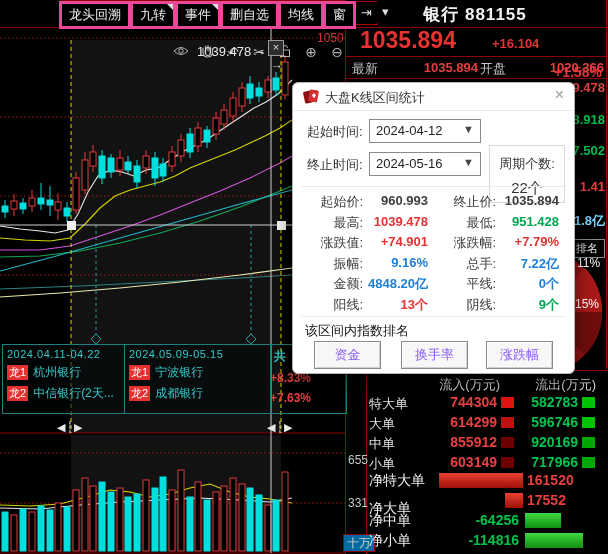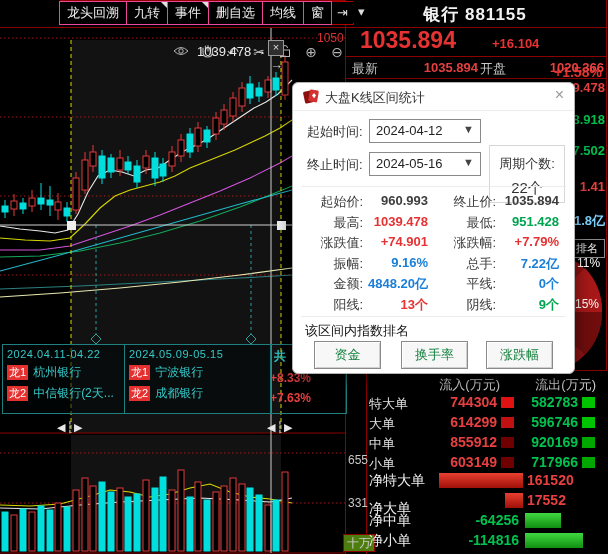--- a/index.html
+++ b/index.html
@@ -2,21 +2,21 @@
 <html><head>
 <meta charset="utf-8">
 <style>
   html,body{margin:0;padding:0;background:#000;}
   body{width:608px;height:554px;position:relative;overflow:hidden;
        font-family:"Liberation Sans","DejaVu Sans",sans-serif;-webkit-font-smoothing:antialiased;}
   .abs{position:absolute;}
   .r{color:#e84040;} .g{color:#00c24e;} .c{color:#2fc6c6;}
   
   #toolbar{left:60px;top:1px;display:flex;z-index:3;}
-  .tb-item{border:1px solid #ec4899;margin-left:-1px;color:#eee;font-size:13px;
+  .tb-item{border:3px solid #ec4899;margin-left:-1px;color:#eee;font-size:13px;
            line-height:22px;height:22px;padding:0 7px;background:#000;position:relative;white-space:nowrap;}
   .tb-item.corner:after{content:"";position:absolute;top:0;right:0;border-top:6px solid #ddd;border-left:6px solid transparent;}
   .tb-tail{border:1px solid #b40000;margin-left:-1px;color:#ddd;font-size:13px;line-height:22px;height:22px;padding:0 5px;background:#000;}
   .redline{background:#8b0000;}
   
   #tools{left:172px;top:44px;display:flex;gap:8px;z-index:3;color:#b5b5b5;font-size:14px;align-items:center;height:16px;}
   #tools .ti{width:18px;text-align:center;line-height:16px;}
   
   .q-name{left:346px;top:3px;width:258px;text-align:center;color:#f2f2f2;font-size:17px;font-weight:bold;letter-spacing:1px;}
   .q-price{left:360px;top:27px;font-size:23px;font-weight:bold;color:#e63232;}
@@ -37,21 +37,21 @@
   
   .obox{border:1px solid #1e8080;background:rgba(0,8,8,.55);z-index:10;}
   .obox .t{color:#35c8c8;font-size:11px;margin:3px 0 2px 4px;letter-spacing:.5px;}
   .orow{display:flex;align-items:center;margin:4px 0 0 4px;height:17px;}
   .badge{background:#e53030;color:#fff;font-size:11px;padding:0 2px;line-height:15px;margin-right:5px;}
   .oname{color:#35c8c8;font-size:12px;white-space:nowrap;}
   .frag{z-index:10;font-size:12px;font-weight:bold;}
   
   .axis{color:#d53333;font-size:12px;z-index:2;}
   .vlabel{color:#c8c8c8;font-size:12px;z-index:2;}
-  #volunit{border:1px solid #8b0000;color:#cfcfcf;font-size:12px;padding:0 3px;line-height:16px;z-index:2;background:#4d7c0f;}
+  #volunit{border:1px solid #8b0000;color:#cfcfcf;font-size:12px;padding:0 3px;line-height:16px;z-index:2;background:#0369a1;}
   .pricetag{color:#eaeaea;font-size:13px;z-index:3;}
   #xmark{left:268px;top:40px;width:14px;height:14px;background:#2e2e2e;border:1px solid #9a9a9a;
          color:#ddd;font-size:11px;line-height:13px;text-align:center;z-index:4;}
   .pan{color:#e8e8e8;font-size:11px;z-index:4;letter-spacing:1px;}
   
   #dialog{left:292px;top:82px;width:281px;height:290px;background:#fff;border:1px solid #b3b3b3;
           border-radius:6px;box-shadow:0 5px 18px rgba(0,0,0,.55);z-index:50;}
   #dialog .titlebar{position:absolute;left:0;top:0;right:0;height:27px;border-bottom:1px solid #ececec;}
   #dialog .title{position:absolute;left:32px;top:6px;font-size:13px;color:#333;}
   #dialog .close{position:absolute;right:10px;top:4px;font-size:16px;color:#999;line-height:16px;}
@@ -62,21 +62,21 @@
   #period{position:absolute;left:196px;top:32px;width:74px;height:56px;border:1px solid #d6d6d6;text-align:center;margin-top:30px;}
   #period .p1{font-size:13px;color:#333;margin-top:9px;}
   #period .p2{font-size:15px;color:#333;margin-top:6px;}
   .dsep{position:absolute;left:8px;right:8px;height:1px;background:#ececec;}
   .s-l{position:absolute;font-size:13px;color:#3a3a3a;text-align:right;}
   .s-v{position:absolute;font-size:13px;font-weight:bold;text-align:right;}
   .s-v.dark{color:#3d3d3d;} .s-v.red{color:#e63232;} .s-v.green{color:#00a550;} .s-v.blue{color:#1b7fd8;}
   #dfoot{position:absolute;left:12px;top:239px;font-size:13px;color:#111;}
   .dbtn{position:absolute;top:258px;height:26px;background:#f7f7f7;border:1px solid #8a8a8a;
         box-shadow:inset 1px 1px 0 #fff,inset -1px -1px 0 #cfcfcf;
-        font-size:13px;color:#15803d;text-align:center;line-height:26px;}
+        font-size:13px;color:#8b5cf6;text-align:center;line-height:26px;}
   .dicon{position:absolute;left:10px;top:5px;width:17px;height:17px;}
 </style>
 </head>
 <body>
 
 <svg id="chartsvg" class="abs" style="left:0;top:0;z-index:1" width="608" height="554" xmlns="http://www.w3.org/2000/svg">
     <rect x="0" y="28" width="345" height="526" fill="#000"></rect>
     <rect x="71" y="40" width="210" height="393" fill="rgba(255,255,255,0.07)"></rect>
     <rect x="71" y="435" width="210" height="116" fill="rgba(255,255,255,0.07)"></rect>
     <line x1="0" y1="38" x2="345" y2="38" stroke="#a11b1b" stroke-width="1" stroke-dasharray="1.5,2.5"></line>

